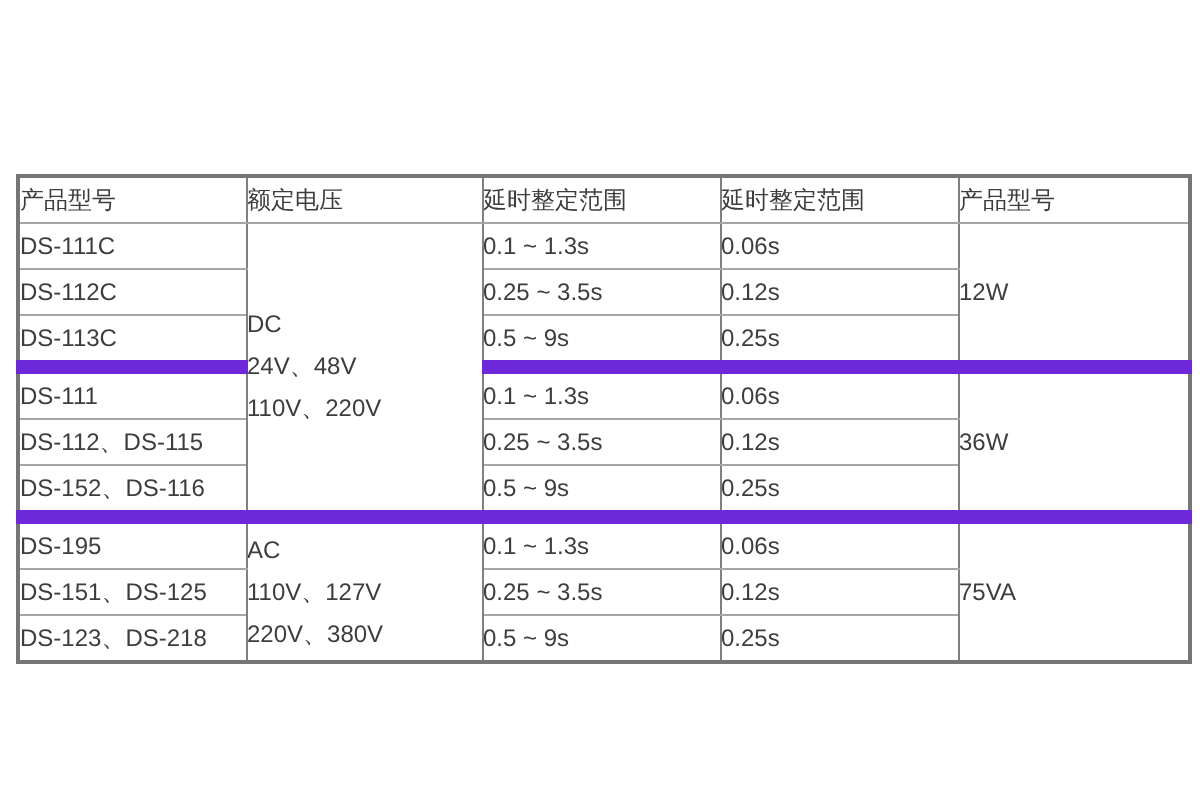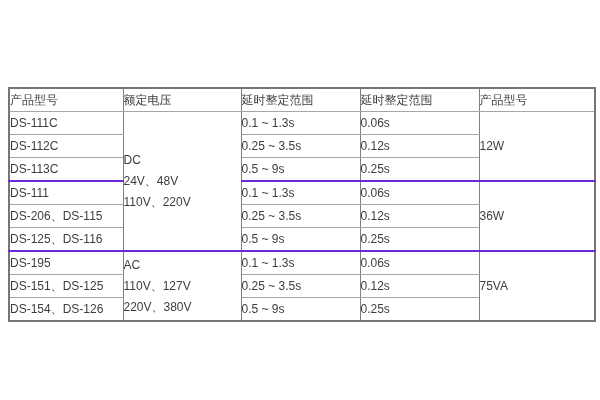--- a/index.html
+++ b/index.html
@@ -35,21 +35,21 @@
     text-align: left;
     vertical-align: middle;
     padding: 0;
     height: 22px;
     font-weight: normal;
     white-space: nowrap;
     overflow: hidden;
     background: #ffffff;
   }
   table.spec tr.group-start td {
-    border-top: 2px solid #6d28d9;
+    border-top: 7px solid #6d28d9;
   }
   td.voltage-cell .vline {
     line-height: 21px;
   }
 </style>
 </head>
 <body>
 
 <div class="canvas">
   <table class="spec">
@@ -93,26 +93,26 @@
         <td>0.25s</td>
       </tr>
 
       <tr class="group-start">
         <td>DS-111</td>
         <td>0.1 ~ 1.3s</td>
         <td>0.06s</td>
         <td rowspan="3">36W</td>
       </tr>
       <tr>
-        <td>DS-206、DS-115</td>
+        <td>DS-112、DS-115</td>
         <td>0.25 ~ 3.5s</td>
         <td>0.12s</td>
       </tr>
       <tr>
-        <td>DS-125、DS-116</td>
+        <td>DS-152、DS-116</td>
         <td>0.5 ~ 9s</td>
         <td>0.25s</td>
       </tr>
 
       <tr class="group-start">
         <td>DS-195</td>
         <td class="voltage-cell" rowspan="3">
           <div class="vline">AC</div>
           <div class="vline">110V、127V</div>
           <div class="vline">220V、380V</div>
@@ -120,19 +120,19 @@
         <td>0.1 ~ 1.3s</td>
         <td>0.06s</td>
         <td rowspan="3">75VA</td>
       </tr>
       <tr>
         <td>DS-151、DS-125</td>
         <td>0.25 ~ 3.5s</td>
         <td>0.12s</td>
       </tr>
       <tr>
-        <td>DS-154、DS-126</td>
+        <td>DS-123、DS-218</td>
         <td>0.5 ~ 9s</td>
         <td>0.25s</td>
       </tr>
     </tbody>
   </table>
 </div>
 
 </body></html>

